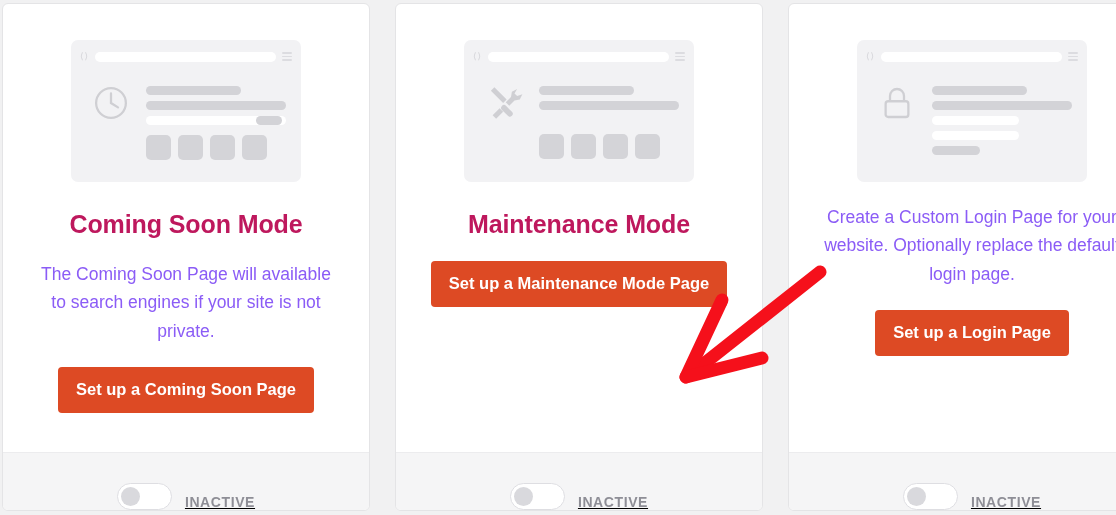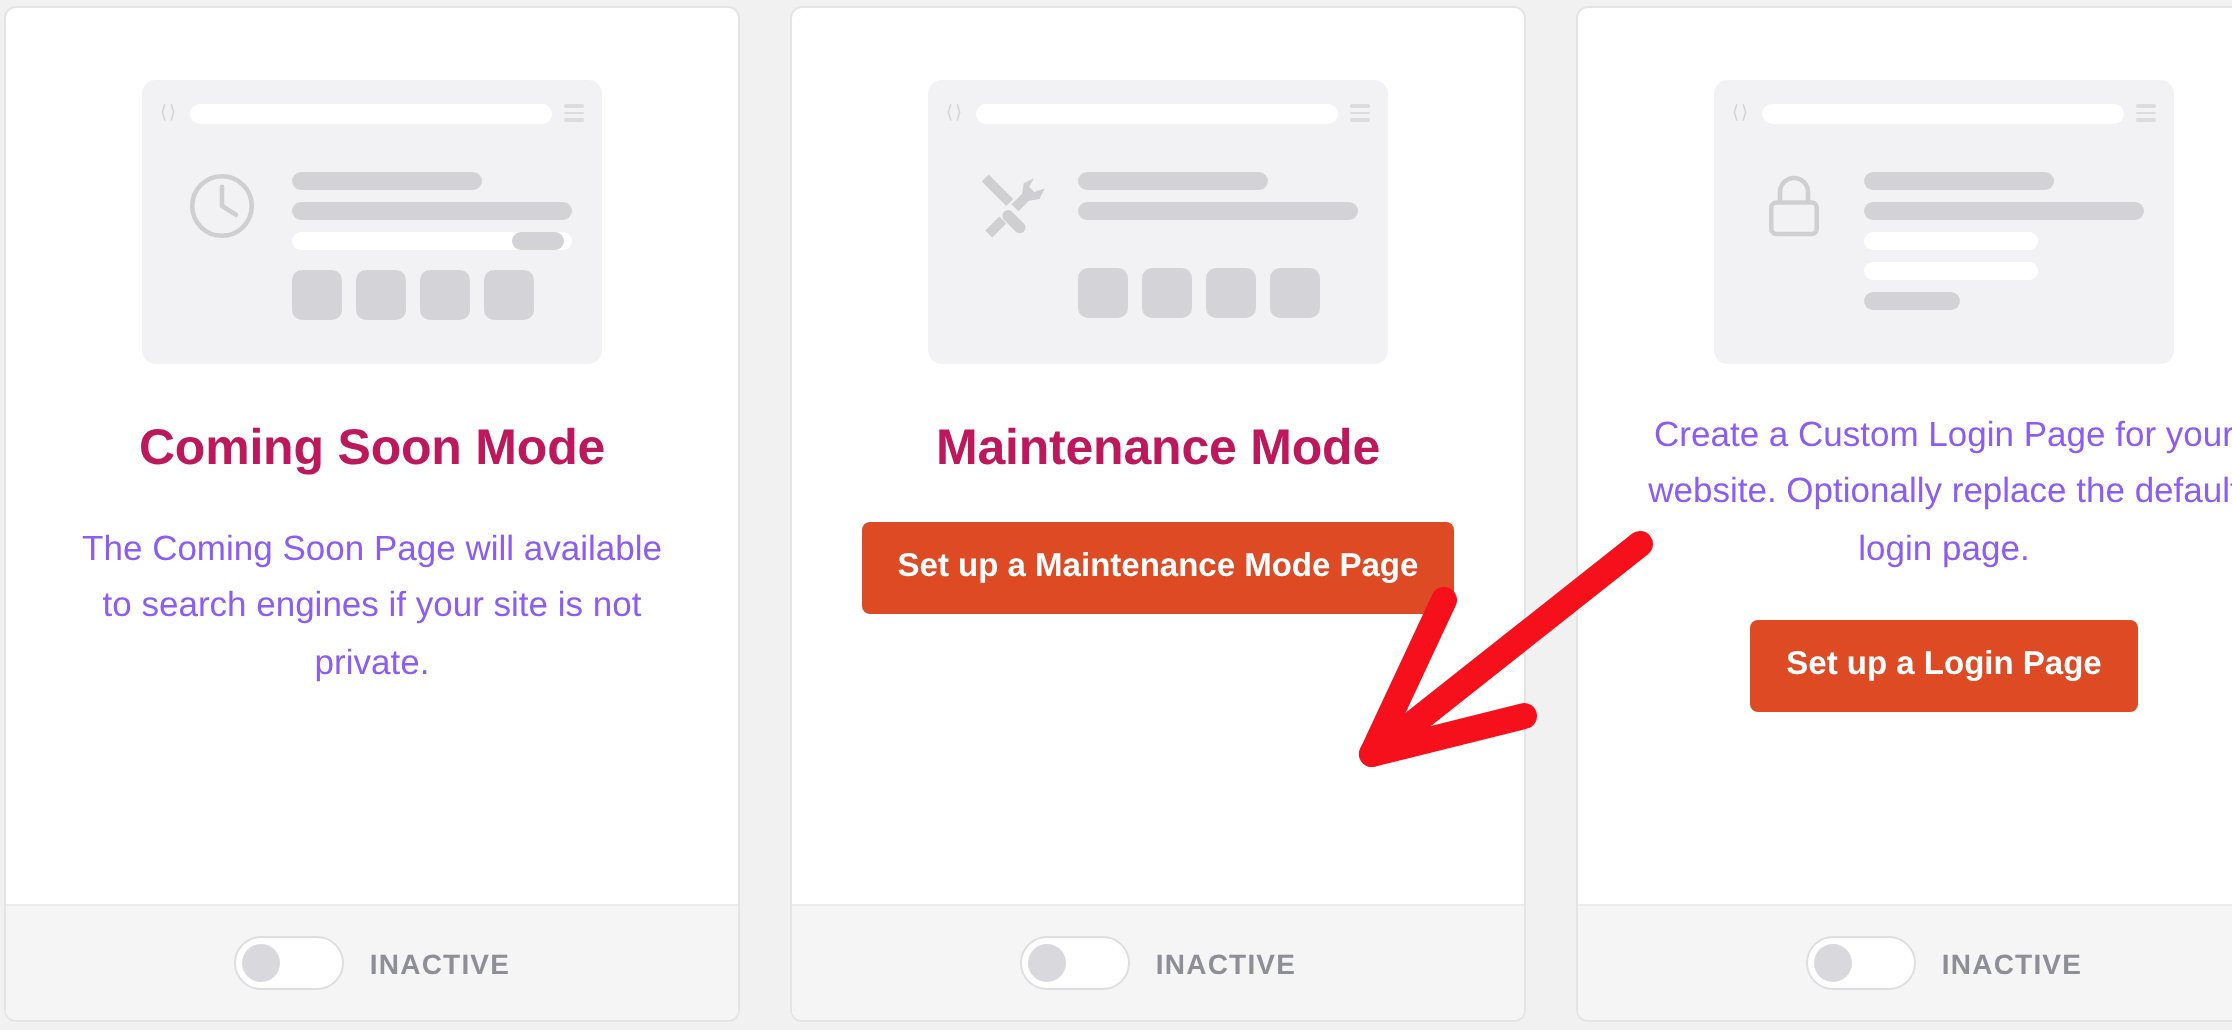--- a/index.html
+++ b/index.html
@@ -194,23 +194,24 @@
     font-family: "Liberation Sans", sans-serif;
   }
 
   
   .card-footer {
     flex: 0 0 auto;
     height: 58px;
     background: #f5f5f6;
     border-top: 1px solid #ececee;
     display: flex;
-    align-items: center;
+    align-items: flex-end;
     justify-content: center;
     gap: 13px;
+    text-decoration: underline;
   }
 
   .switch {
     width: 55px;
     height: 27px;
     border-radius: 14px;
     background: #ffffff;
     border: 1px solid #dedee2;
     position: relative;
     cursor: pointer;
@@ -279,20 +280,21 @@
           <div class="thumb-tiles">
             <span class="tile"></span>
             <span class="tile"></span>
             <span class="tile"></span>
             <span class="tile"></span>
           </div>
         </div>
 
         <div class="card-title">Coming Soon Mode</div>
         <div class="card-desc">The Coming Soon Page will available to search engines if your site is not private.</div>
+        <button class="cta">Set up a Coming Soon Page</button>
       </div>
 
       <div class="card-footer">
         <span class="switch">
           <span class="knob"></span>
         </span>
         <span class="switch-label">INACTIVE</span>
       </div>
     </div>
 

